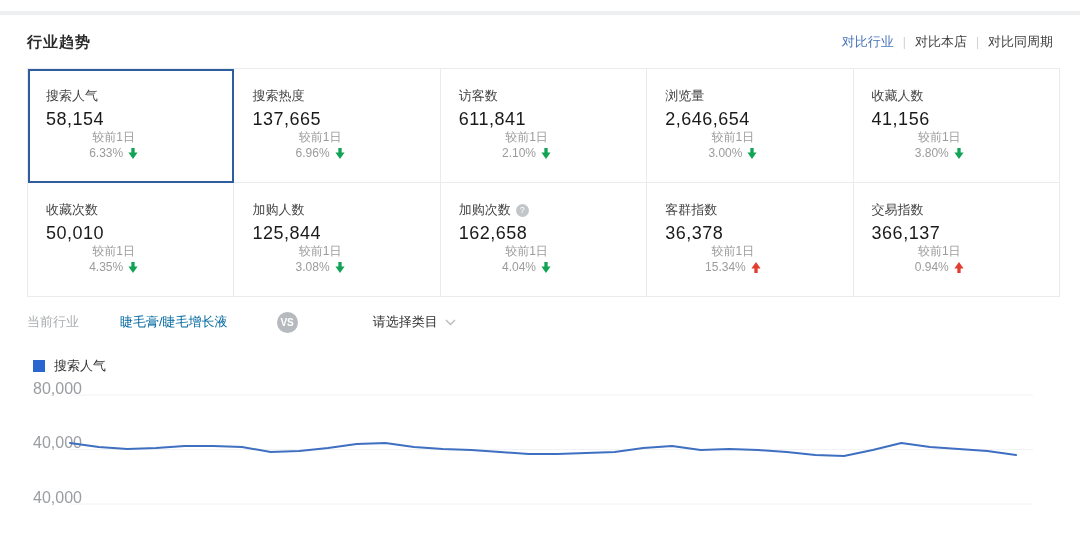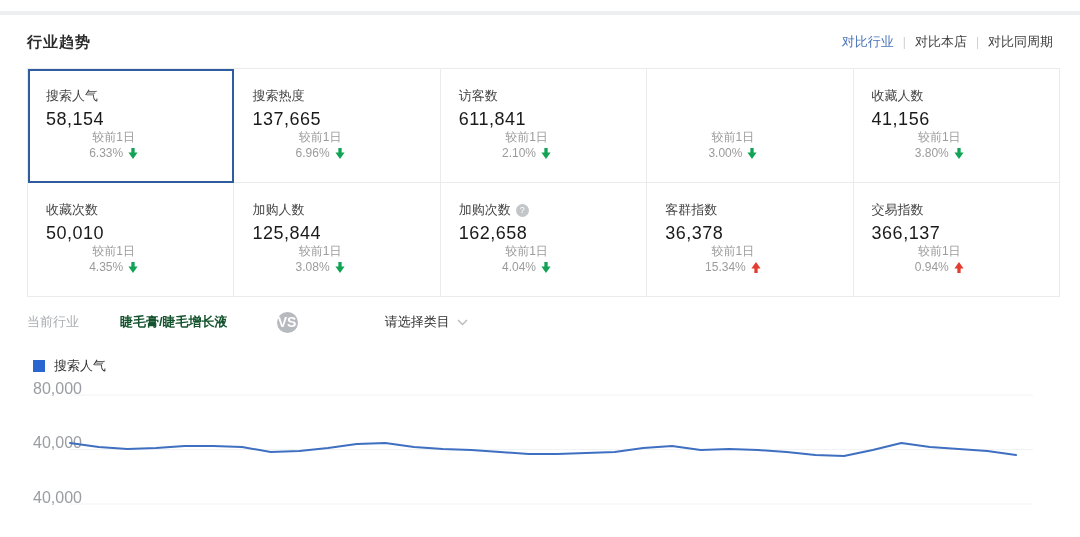--- a/index.html
+++ b/index.html
@@ -37,25 +37,25 @@
   .arrow svg{width:10px;height:11px;display:block;}
   .arrow.down{color:#12a356;}
   .arrow.up{color:#e23d30;transform:rotate(180deg);}
   .help-icon{width:13px;height:13px;border-radius:50%;background:#c3c6c9;color:#fff;
     font-size:9px;line-height:13px;text-align:center;display:inline-block;}
 
   
   .filter-row{position:absolute;top:311px;left:27px;height:22px;
     display:flex;align-items:center;font-size:13px;gap:31px;}
   .filter-label{color:#aaadb1;margin-right:10px;}
-  .filter-value{color:#14532d;font-weight:bold;}
+  .filter-value{color:#0369a1;font-weight:normal;}
   .vs-badge{width:21px;height:21px;border-radius:50%;background:#b6b9bd;color:#fff;
-    font-size:14px;font-weight:bold;display:flex;align-items:center;justify-content:center;
+    font-size:10px;font-weight:bold;display:flex;align-items:center;justify-content:center;
     margin:0 20px 0 18px;}
-  .cat-select{display:flex;align-items:center;gap:7px;color:#2f2f2f;cursor:pointer;margin-left:36px;}
+  .cat-select{display:flex;align-items:center;gap:7px;color:#2f2f2f;cursor:pointer;margin-left:24px;}
   .cat-select svg{width:11px;height:7px;display:block;}
 
   
   .chart-area{position:absolute;top:352px;left:27px;width:1033px;height:185px;}
   .legend{position:absolute;top:5px;left:6px;display:flex;align-items:center;gap:9px;
     font-size:13px;color:#333;cursor:pointer;}
   .legend-swatch{width:12px;height:12px;background:#2a66d0;display:inline-block;}
   .ytick{position:absolute;left:6px;width:60px;font-size:16px;color:#9a9da1;line-height:13px;}
   .ytick.t0{top:30px;} .ytick.t1{top:84px;} .ytick.t2{top:139px;}
   .plot-svg{position:absolute;top:0;left:0;}
@@ -126,20 +126,24 @@
         <span class="arrow down">
             <svg viewBox="0 0 10 12">
               <path fill="currentColor" d="M3.2 0 h3.6 v5 H10 L5 12 L0 5 h3.2 Z"></path>
             </svg>
           </span>
       </span>
     </div>
   </div>
 
   <div class="card">
+    <div class="card-title">
+        <span>浏览量</span>
+      </div>
+    <div class="card-value">2,646,654</div>
     <div class="card-foot">
       <span>较前1日</span>
       <span class="pct-group">
         <span>3.00%</span>
         <span class="arrow down">
             <svg viewBox="0 0 10 12">
               <path fill="currentColor" d="M3.2 0 h3.6 v5 H10 L5 12 L0 5 h3.2 Z"></path>
             </svg>
           </span>
       </span>

